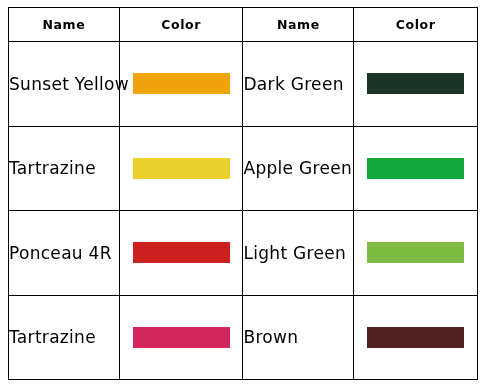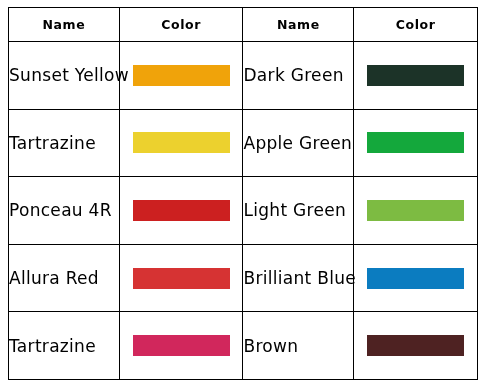--- a/index.html
+++ b/index.html
@@ -97,26 +97,20 @@
           <td class="name-cell">Apple Green</td>
           <td class="color-cell"><span class="swatch" style="background: linear-gradient(to right, rgb(20, 168, 60) 0%, rgb(20, 168, 60) 6%, rgb(20, 168, 60) 100%) rgb(20, 168, 60);"></span></td>
         </tr>
         <tr>
           <td class="name-cell">Ponceau 4R</td>
           <td class="color-cell"><span class="swatch" style="background: linear-gradient(to right, rgb(204, 32, 32) 0%, rgb(204, 32, 32) 6%, rgb(204, 32, 32) 100%) rgb(204, 32, 32);"></span></td>
           <td class="name-cell">Light Green</td>
           <td class="color-cell"><span class="swatch" style="background: linear-gradient(to right, rgb(125, 187, 66) 0%, rgb(125, 187, 66) 6%, rgb(125, 187, 66) 100%) rgb(125, 187, 66);"></span></td>
         </tr>
         <tr>
-          <td class="name-cell">Allura Red</td>
-          <td class="color-cell"><span class="swatch" style="background: linear-gradient(to right, rgb(214, 51, 51) 0%, rgb(214, 51, 51) 6%, rgb(214, 51, 51) 100%) rgb(214, 51, 51);"></span></td>
-          <td class="name-cell">Brilliant Blue</td>
-          <td class="color-cell"><span class="swatch" style="background: linear-gradient(to right, rgb(11, 124, 192) 0%, rgb(11, 124, 192) 6%, rgb(11, 124, 192) 100%) rgb(11, 124, 192);"></span></td>
-        </tr>
-        <tr>
           <td class="name-cell">Tartrazine</td>
           <td class="color-cell"><span class="swatch" style="background: linear-gradient(to right, rgb(209, 39, 92) 0%, rgb(209, 39, 92) 6%, rgb(209, 39, 92) 100%) rgb(209, 39, 92);"></span></td>
           <td class="name-cell">Brown</td>
           <td class="color-cell"><span class="swatch" style="background: linear-gradient(to right, rgb(78, 34, 34) 0%, rgb(78, 34, 34) 6%, rgb(78, 34, 34) 100%) rgb(78, 34, 34);"></span></td>
         </tr>
       </tbody>
   </table>
 </div>
 
 </body></html>

